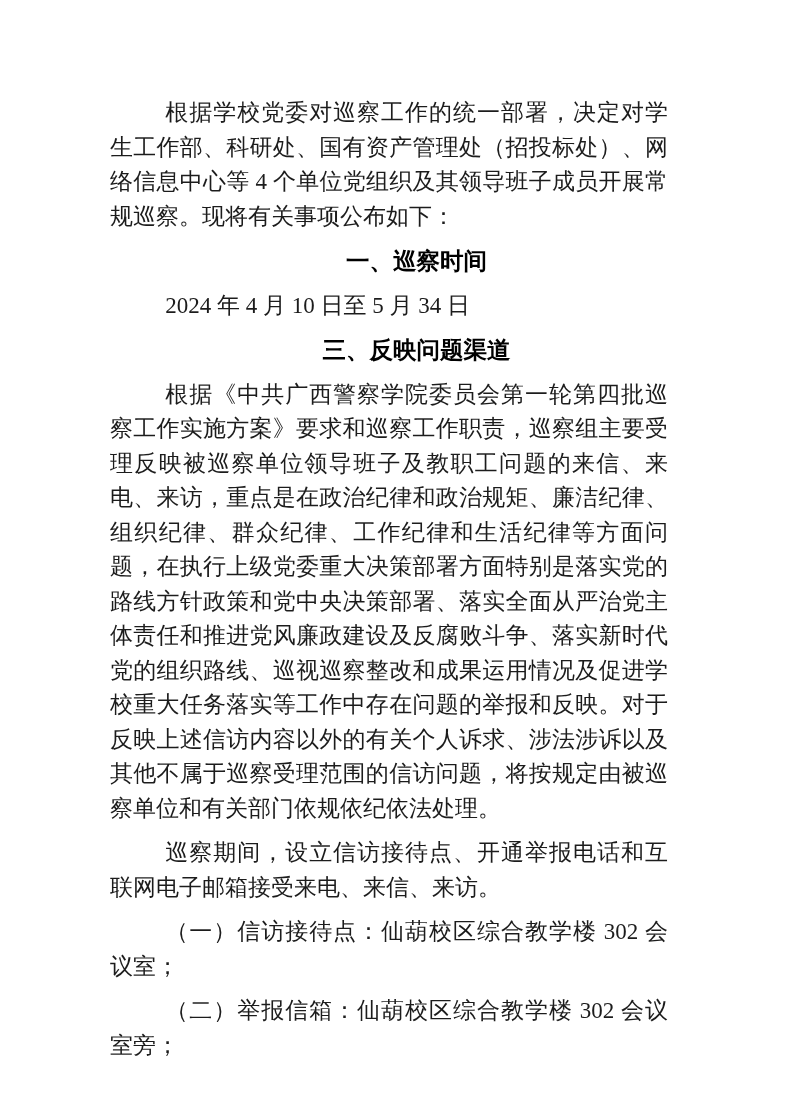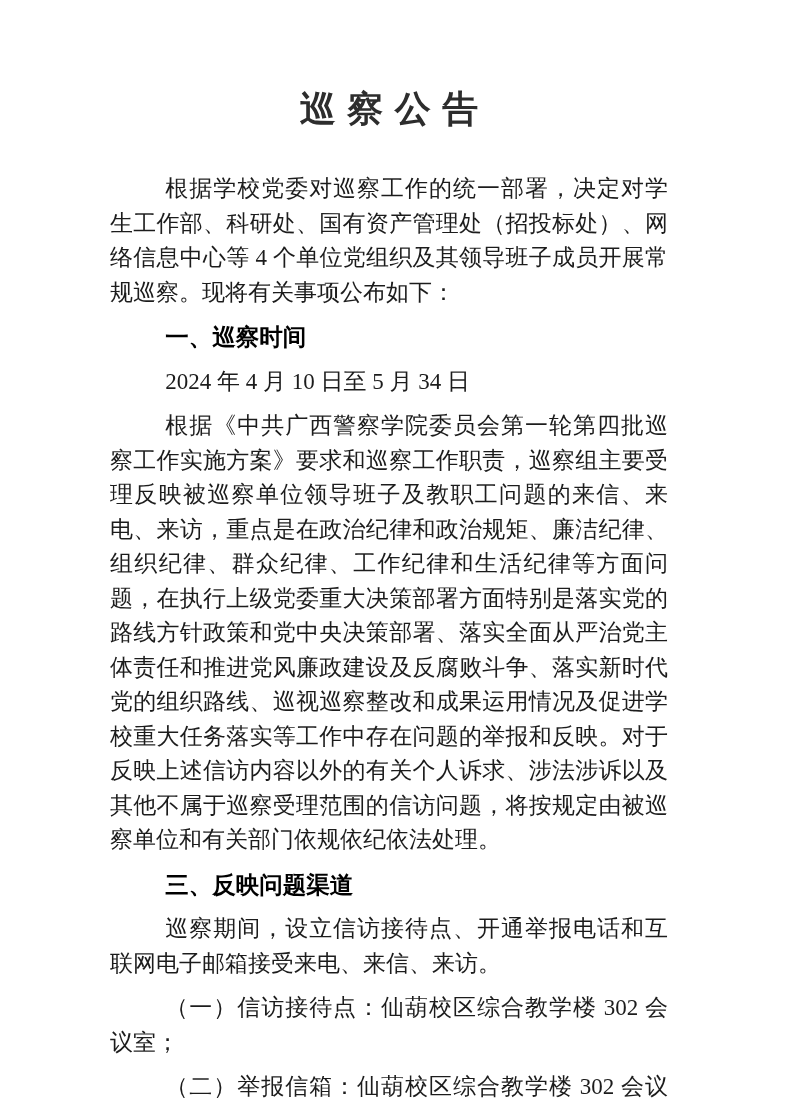--- a/index.html
+++ b/index.html
@@ -35,45 +35,44 @@
     margin: 10px;
     text-align: justify;
     text-justify: inter-ideograph;
     text-indent: 2.4em;
     color: #1c1c1c;
   }
   .para.heading {
     font-family: "DejaVu Sans", "Liberation Sans", sans-serif;
     font-weight: bold;
     font-size: 23.5px;
-    text-align: left;
+    text-align: center;
     text-indent: 2.35em;
     color: #000000;
   }
   .para.date-line {
     text-align: left;
   }
 </style>
 </head>
 <body>
 
 <div class="page">
 
-  <h1 class="doc-title">巡察公告</h1>
 
   <p class="para">根据学校党委对巡察工作的统一部署，决定对学生工作部、科研处、国有资产管理处（招投标处）、网络信息中心等 4 个单位党组织及其领导班子成员开展常规巡察。现将有关事项公布如下：</p>
 
   <p class="para heading">一、巡察时间</p>
 
   <p class="para date-line">2024 年 4 月 10 日至 5 月 34 日</p>
 
 
+  <p class="para heading">三、反映问题渠道</p>
+
   <p class="para">根据《中共广西警察学院委员会第一轮第四批巡察工作实施方案》要求和巡察工作职责，巡察组主要受理反映被巡察单位领导班子及教职工问题的来信、来电、来访，重点是在政治纪律和政治规矩、廉洁纪律、组织纪律、群众纪律、工作纪律和生活纪律等方面问题，在执行上级党委重大决策部署方面特别是落实党的路线方针政策和党中央决策部署、落实全面从严治党主体责任和推进党风廉政建设及反腐败斗争、落实新时代党的组织路线、巡视巡察整改和成果运用情况及促进学校重大任务落实等工作中存在问题的举报和反映。对于反映上述信访内容以外的有关个人诉求、涉法涉诉以及其他不属于巡察受理范围的信访问题，将按规定由被巡察单位和有关部门依规依纪依法处理。</p>
-
-  <p class="para heading">三、反映问题渠道</p>
 
   <p class="para">巡察期间，设立信访接待点、开通举报电话和互联网电子邮箱接受来电、来信、来访。</p>
 
   <p class="para">（一）信访接待点：仙葫校区综合教学楼 302 会议室；</p>
 
   <p class="para">（二）举报信箱：仙葫校区综合教学楼 302 会议室旁；</p>
 
 </div>
 
 </body></html>

